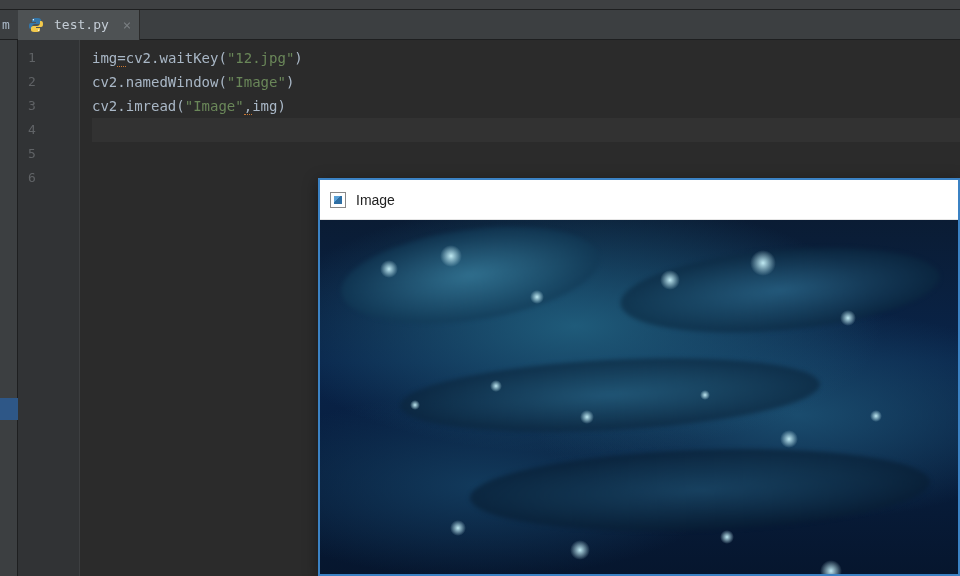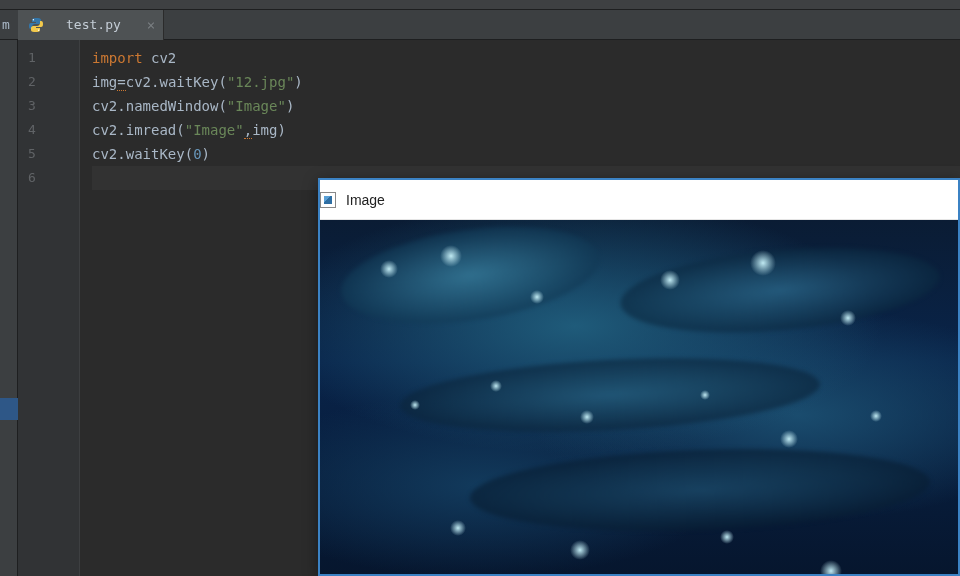--- a/index.html
+++ b/index.html
@@ -33,21 +33,21 @@
       justify-content: flex-start;
       padding-left: 2px;
       font-size: 13px;
     }
     .tab {
       height: 30px;
       background: #4e5254;
       display: flex;
       align-items: center;
       padding: 0 8px 0 10px;
-      gap: 22px;
+      gap: 10px;
       border-right: 1px solid #2b2b2b;
     }
     .tab-icon {
       width: 16px;
       height: 16px;
       display: inline-flex;
       align-items: center;
       justify-content: center;
     }
     .tab-name { color: #c4cdd6; font-size: 13px; }
@@ -115,20 +115,21 @@
       height: 398px;
       background: #fff;
       border: 2px solid #3b82c4;
       box-shadow: 0 3px 14px rgba(0,0,0,.4);
     }
     .image-title-bar {
       height: 40px;
       background: #fff;
       display: flex;
       align-items: center;
+      padding-left: 10px;
       gap: 10px;
       border-bottom: 1px solid #e5e5e5;
     }
     .image-title-icon {
       width: 16px;
       height: 16px;
       border: 1px solid #888;
       display: inline-block;
       position: relative;
     }
@@ -193,25 +194,23 @@
   <div class="gutter">
     <div class="ln">1</div>
     <div class="ln">2</div>
     <div class="ln">3</div>
     <div class="ln">4</div>
     <div class="ln">5</div>
     <div class="ln">6</div>
   </div>
 
   <div class="code">
-    <div class="code-line"><span class="kw">import </span><span class="ident">cv2</span></div>
     <div class="code-line"><span class="ident">img</span><span class="punc squiggle">=</span><span class="ident">cv2.waitKey(</span><span class="str">"12.jpg"</span><span class="punc">)</span></div>
     <div class="code-line"><span class="ident">cv2.namedWindow(</span><span class="str">"Image"</span><span class="punc">)</span></div>
     <div class="code-line"><span class="ident">cv2.imread(</span><span class="str">"Image"</span><span class="punc squiggle">,</span><span class="ident">img)</span></div>
-    <div class="code-line"><span class="ident">cv2.waitKey(</span><span class="num">0</span><span class="punc">)</span></div>
     <div class="code-line current"></div>
   </div>
 </div>
 
 <div class="image-window">
   <div class="image-title-bar">
     <span class="image-title-icon"></span>
     <span class="image-title-text">Image</span>
   </div>
   <div class="image-content">

